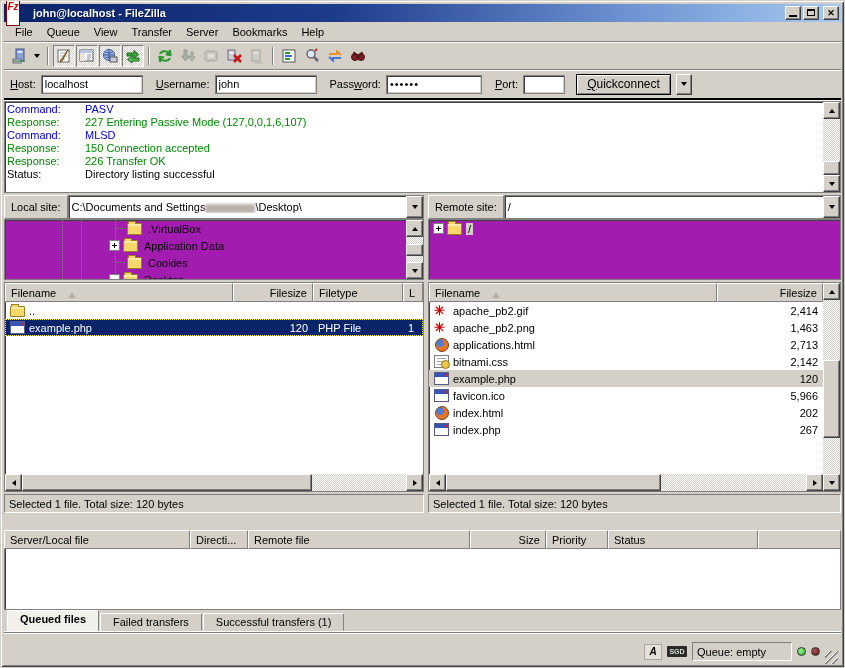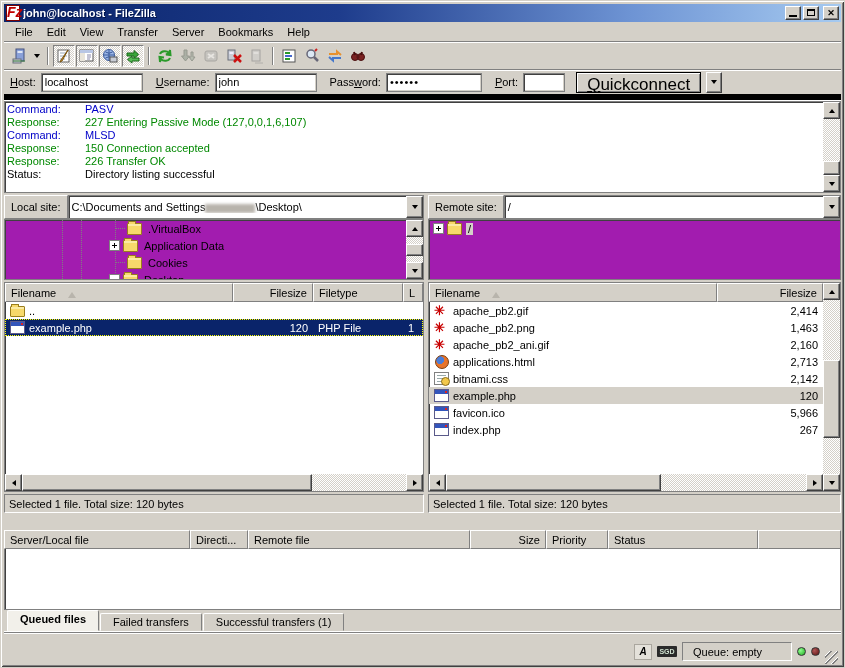--- a/index.html
+++ b/index.html
@@ -9,22 +9,22 @@
   .window {
     position:relative; width:845px; height:668px; background:#D4D0C8;
     border:1px solid #D4D0C8;
     box-shadow: inset 1px 1px 0 #ffffff, inset -1px -1px 0 #404040, inset 2px 2px 0 #D4D0C8, inset -2px -2px 0 #808080;
     padding:3px; display:flex; flex-direction:column; overflow:hidden;
   }
 
   
   .titlebar { height:18px; flex:0 0 18px; display:flex; align-items:center; padding:0 2px;
     background:linear-gradient(90deg,#0A246A 0%,#1E3C8C 40%,#6E94D4 75%,#A6CAF0 100%); }
-  .fz-logo { width:14px; height:16px; background:#fff; border:1px solid #7b0000; color:#c00000;
-    font-weight:bold; font-size:14px; line-height:12px; text-align:center; margin-right:3px; font-style:italic; }
+  .fz-logo { width:14px; height:26px; background:#fff; border:1px solid #7b0000; color:#c00000;
+    font-weight:bold; font-size:10px; line-height:12px; text-align:center; margin-right:13px; font-style:italic; }
   .title-text { color:#fff; font-weight:bold; font-size:11px; flex:1; text-shadow:1px 1px 0 #00144a; white-space:nowrap; overflow:hidden; }
   .win-btns { display:flex; gap:2px; }
   .win-btn { width:16px; height:14px; background:#D4D0C8; border:1px solid;
     border-color:#fff #404040 #404040 #fff; box-shadow:inset -1px -1px 0 #808080;
     font-size:9px; font-weight:bold; text-align:center; line-height:12px; color:#000; }
   .win-btn .glyph-min { display:block; width:8px; height:2px; background:#000; margin:8px auto 0; }
   .win-btn .glyph-max { display:block; width:8px; height:7px; border:1px solid #000; border-top:2px solid #000; margin:2px auto 0; }
   .win-btn.close { margin-left:2px; }
 
   
@@ -40,26 +40,26 @@
   .tb-btn.pressed { border:1px solid; border-color:#808080 #fff #fff #808080;
     background-image:linear-gradient(45deg,#fff 25%,transparent 25%,transparent 75%,#fff 75%),
                      linear-gradient(45deg,#fff 25%,transparent 25%,transparent 75%,#fff 75%);
     background-color:#D4D0C8; background-size:2px 2px; background-position:0 0,1px 1px; }
   .tb-btn.disabled { opacity:.45; filter:grayscale(85%); }
   .tb-drop { width:12px; height:22px; display:flex; align-items:center; justify-content:center; font-size:8px; color:#000; }
   .tb-btn svg { display:block; }
 
   
   .qcbar { height:30px; flex:0 0 30px; display:flex; align-items:center; gap:5px; padding:0 6px;
-    border-bottom:6px solid #000000; box-shadow:0 1px 0 #fff; }
+    border-bottom:2px solid #000000; box-shadow:0 1px 0 #fff; }
   .qc-label { white-space:nowrap; }
   .qc-input { height:19px; border:1px solid #808080; box-shadow:inset 1px 1px 0 #404040, inset -1px -1px 0 #D4D0C8;
     background:#fff; font-family:"Liberation Sans",sans-serif; font-size:11px; padding:1px 3px; }
   .qc-btn { height:21px; padding:2px 10px; background:#D4D0C8; border:1px solid #000;
-    box-shadow:inset 1px 1px 0 #fff, inset -1px -1px 0 #808080; font-size:17px; }
+    box-shadow:inset 1px 1px 0 #fff, inset -1px -1px 0 #808080; font-size:12px; }
   .qc-drop { width:16px; height:21px; background:#D4D0C8; border:1px solid;
     border-color:#fff #404040 #404040 #fff; box-shadow:inset -1px -1px 0 #808080;
     display:flex; align-items:center; justify-content:center; }
   .arr-down { width:0; height:0; border:3px solid transparent; border-top:4px solid #000; margin-top:3px; }
 
   
   .log-wrap { height:92px; flex:0 0 92px; display:flex; margin:1px 0 2px 0; border:1px solid #808080;
     box-shadow:inset 1px 1px 0 #404040; background:#fff; }
   .log-body { flex:1; overflow:hidden; padding:1px 2px; }
   .log-line { display:flex; line-height:13px; white-space:nowrap; }
@@ -168,22 +168,22 @@
     border-color:#fff #808080 #D4D0C8 #fff; border-radius:2px 2px 0 0; white-space:nowrap; }
   .tab.active { height:21px; font-weight:bold; background:#F2F0EA; border-bottom-color:#F2F0EA; }
 
   
   .statusgap { height:7px; flex:0 0 7px; border-top:1px solid #808080; box-shadow:0 1px 0 #fff inset; }
   .statusbar { height:25px; flex:0 0 25px; display:flex; align-items:center; justify-content:flex-end; gap:5px; padding:0 3px; }
   .tray-ico { width:18px; height:16px; display:flex; align-items:center; justify-content:center;
     border:1px solid #aaa69e; background:#E4E1DA; font-size:10px; font-weight:bold; font-style:italic; }
   .speed-ico { width:20px; height:11px; background:#2a2a2a; color:#cfe0cf; font-size:7px; font-weight:bold;
     display:flex; align-items:center; justify-content:center; letter-spacing:0; border-radius:1px; }
-  .queue-status { width:110px; height:19px; border:1px solid; border-color:#808080 #fff #fff #808080;
-    display:flex; align-items:center; padding:0 10px; }
+  .queue-status { width:100px; height:19px; border:1px solid; border-color:#808080 #fff #fff #808080;
+    display:flex; align-items:center; padding:0 4px; }
   .led { width:9px; height:9px; border-radius:50%; border:1px solid #333; }
   .led.green { background:radial-gradient(circle at 35% 35%, #8dff8d, #22aa22); }
   .led.red { background:radial-gradient(circle at 35% 35%, #b05555, #5a1212); }
   .grip { width:13px; height:13px; align-self:flex-end;
     background:repeating-linear-gradient(135deg, transparent 0 3px, #fff 3px 4px, #808080 4px 5px); }
 
   u { text-decoration:underline; }
 </style>
 </head>
 <body>
@@ -199,21 +199,21 @@
         </div>
       <div class="win-btn">
           <span class="glyph-max"></span>
         </div>
       <div class="win-btn close"><span>✕</span></div>
     </div>
   </div>
 
   <div class="menubar" id="menubar">
       <span class="menu-item">File</span>
-      <span class="menu-item">Edit</span>
+      <span class="menu-item">Queue</span>
       <span class="menu-item">View</span>
       <span class="menu-item">Transfer</span>
       <span class="menu-item">Server</span>
       <span class="menu-item">Bookmarks</span>
       <span class="menu-item">Help</span>
     </div>
 
   <div class="toolbar">
     <div class="tb-btn">
       <svg width="16" height="16">
@@ -518,27 +518,20 @@
               </div>
               <div class="frow">
                 <div class="cell" style="width: 288px;">
                   <span class="fico image"></span>
                   <span>apache_pb2.png</span>
                 </div>
                 <div class="cell right" style="flex: 1 1 0%;">1,463</div>
               </div>
               <div class="frow">
                 <div class="cell" style="width: 288px;">
-                  <span class="fico image"></span>
-                  <span>apache_pb2_ani.gif</span>
-                </div>
-                <div class="cell right" style="flex: 1 1 0%;">2,160</div>
-              </div>
-              <div class="frow">
-                <div class="cell" style="width: 288px;">
                   <span class="fico html"></span>
                   <span>applications.html</span>
                 </div>
                 <div class="cell right" style="flex: 1 1 0%;">2,713</div>
               </div>
               <div class="frow">
                 <div class="cell" style="width: 288px;">
                   <span class="fico css"></span>
                   <span>bitnami.css</span>
                 </div>
@@ -550,20 +543,27 @@
                   <span>example.php</span>
                 </div>
                 <div class="cell right" style="flex: 1 1 0%;">120</div>
               </div>
               <div class="frow">
                 <div class="cell" style="width: 288px;">
                   <span class="fico php"></span>
                   <span>favicon.ico</span>
                 </div>
                 <div class="cell right" style="flex: 1 1 0%;">5,966</div>
+              </div>
+              <div class="frow">
+                <div class="cell" style="width: 288px;">
+                  <span class="fico html"></span>
+                  <span>index.html</span>
+                </div>
+                <div class="cell right" style="flex: 1 1 0%;">202</div>
               </div>
               <div class="frow">
                 <div class="cell" style="width: 288px;">
                   <span class="fico php"></span>
                   <span>index.php</span>
                 </div>
                 <div class="cell right" style="flex: 1 1 0%; text-align: center;">267</div>
               </div>
             </div>
           <div class="hscroll">

